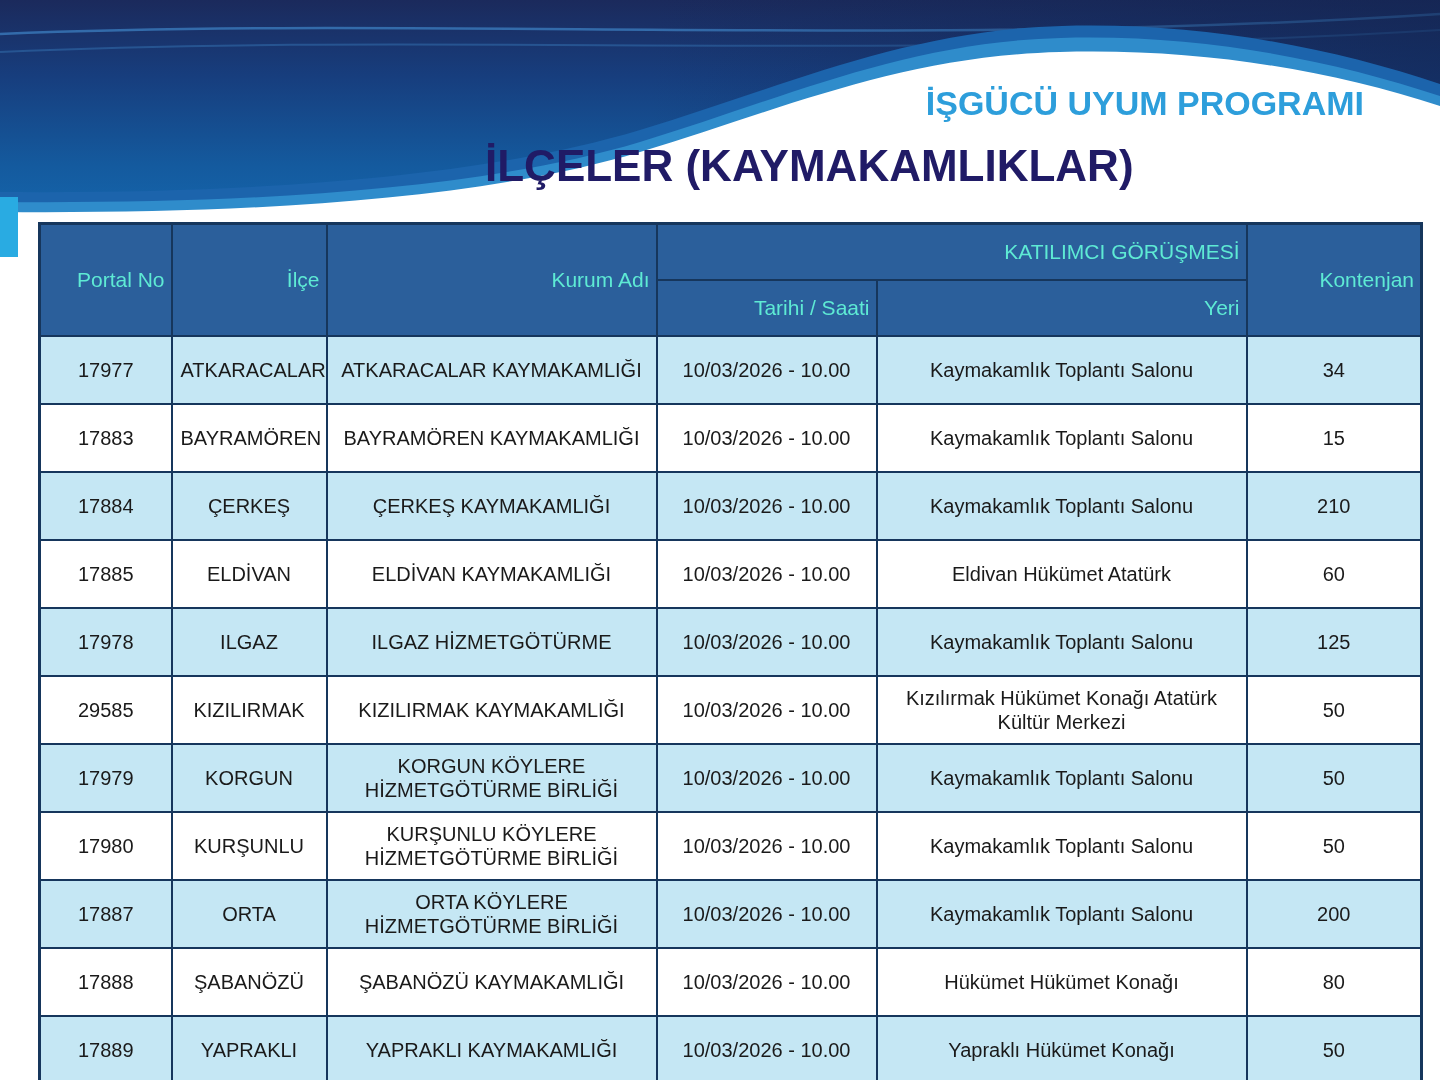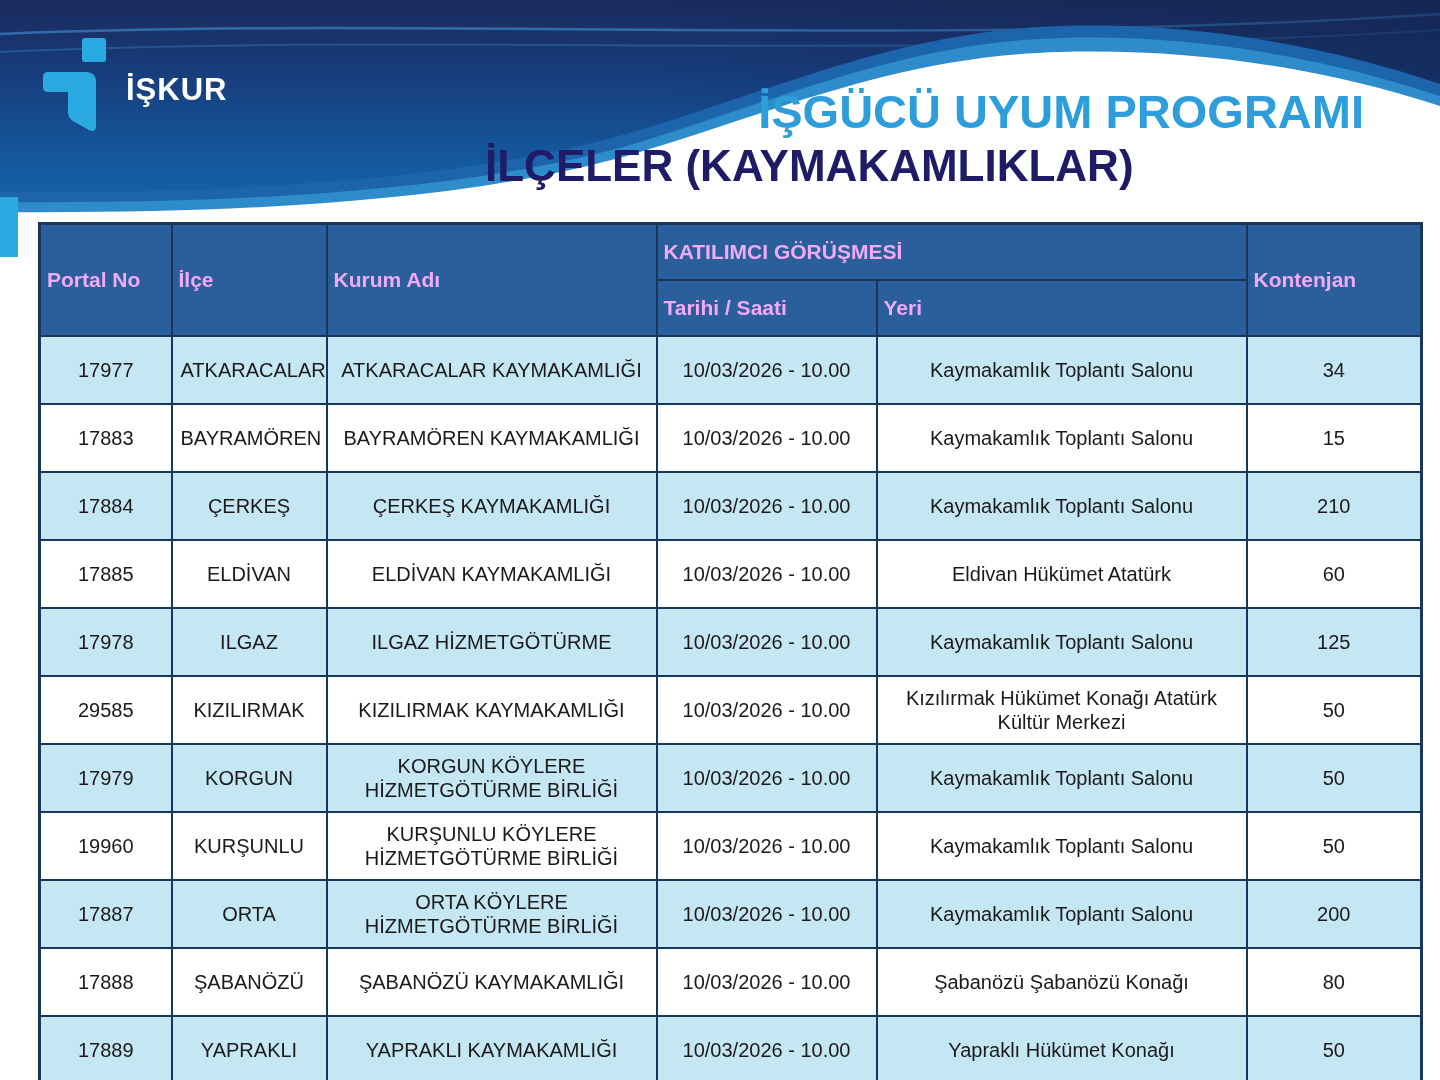--- a/index.html
+++ b/index.html
@@ -11,21 +11,21 @@
   
   .banner{position:absolute;left:0;top:0;width:1440px;height:220px;}
   .banner svg{display:block;}
   .logo{position:absolute;left:42px;top:32px;display:flex;align-items:flex-start;z-index:5;}
   .logo-text{
     color:#ffffff;font-weight:700;font-size:31px;letter-spacing:1px;
     margin-left:10px;margin-top:40px;
   }
   .title-line1{
     position:absolute;top:84px;right:76px;z-index:6;white-space:nowrap;
-    font-size:47px;font-weight:700;letter-spacing:0px;
+    font-size:34px;font-weight:700;letter-spacing:0px;
     color:var(--title-blue,#2d9edb);
   }
   .title-line2{
     position:absolute;top:141px;left:485px;z-index:6;white-space:nowrap;
     font-size:44px;font-weight:700;
     color:var(--subtitle-navy,#201b66);
   }
   .edge-strip{
     position:absolute;left:0;top:197px;width:18px;height:60px;z-index:4;
     background:var(--logo-cyan,#29abe2);
@@ -37,21 +37,21 @@
     border-collapse:collapse;table-layout:fixed;width:1382px;
     border:3px solid var(--table-border,#16365c);
     background:#fff;
   }
   table.main th,table.main td{
     border:2px solid var(--table-border,#16365c);
     overflow:hidden;
   }
   table.main th{
     background:var(--table-header-bg,#2b5f9b);
-    color:#f0abfc;font-weight:700;font-size:21px;text-align:left;
+    color:#5eead4;font-weight:400;font-size:21px;text-align:right;
     height:50px;padding:2px 6px;
   }
   table.main td{
     font-size:20px;color:#1a1a1a;text-align:center;
     height:62px;padding:2px 8px;line-height:1.2;
   }
   table.main tr.alt td{background:var(--row-alt-bg,#c5e7f4);}
   td.c-kurum{text-align:left;margin-top:20px;}
   td.c-kontenjan{text-align:right;padding-right:10px;}
   col.w-portal{width:132px;} col.w-ilce{width:155px;} col.w-kurum{width:330px;}
@@ -81,27 +81,20 @@
     <path d="M0,52 C 420,32 920,62 1440,30" fill="none" stroke="#2a5c9a" stroke-width="2" opacity="0.8"></path>
 
     <rect x="0" y="0" width="1440" height="220" fill="url(#gRightDark)"></rect>
 
     <path d="M0,192 C 250,194 480,178 640,130 C 780,88 905,30 1062,26 C 1204,22 1332,48 1440,84 L1440,220 L0,220 Z" fill="#1c64ac"></path>
     <path d="M0,202 C 250,204 480,190 640,142 C 780,100 903,42 1061,38 C 1203,34 1331,60 1440,96 L1440,220 L0,220 Z" fill="#2f8ccb"></path>
 
     <path d="M0,212 C 250,214 480,200 640,152 C 780,110 900,56 1060,52 C 1200,48 1330,70 1440,106 L1440,220 L0,220 Z" fill="#ffffff"></path>
   </svg>
 
-  <div class="logo">
-    <svg width="74" height="104" viewBox="0 0 74 104">
-      <rect x="40" y="6" width="24" height="24" rx="3" fill="#29abe2"></rect>
-      <path d="M6 40 h38 q10 0 10 10 v44 q0 7 -7 4 l-16 -9 q-5 -3 -5 -9 v-20 h-20 q-5 0 -5 -5 v-10 q0 -5 5 -5 z" fill="#29abe2"></path>
-    </svg>
-    <div class="logo-text">İŞKUR</div>
-  </div>
 
   <div class="title-line1">İŞGÜCÜ UYUM PROGRAMI</div>
   <div class="title-line2">İLÇELER (KAYMAKAMLIKLAR)</div>
 </div>
 <div class="edge-strip"></div>
 
 <div class="tablewrap">
   <table class="main">
     <colgroup>
       <col class="w-portal">
@@ -175,41 +168,41 @@
   </tr>
         <tr class="alt">
     <td class="c-portal">17979</td>
     <td class="c-ilce">KORGUN</td>
     <td class="c-kurum">KORGUN KÖYLERE HİZMETGÖTÜRME BİRLİĞİ</td>
     <td class="c-tarih">10/03/2026 - 10.00</td>
     <td class="c-yeri">Kaymakamlık Toplantı Salonu</td>
     <td class="c-kontenjan">50</td>
   </tr>
         <tr>
-    <td class="c-portal">19960</td>
+    <td class="c-portal">17980</td>
     <td class="c-ilce">KURŞUNLU</td>
     <td class="c-kurum">KURŞUNLU KÖYLERE HİZMETGÖTÜRME BİRLİĞİ</td>
     <td class="c-tarih">10/03/2026 - 10.00</td>
     <td class="c-yeri">Kaymakamlık Toplantı Salonu</td>
     <td class="c-kontenjan">50</td>
   </tr>
         <tr class="alt">
     <td class="c-portal">17887</td>
     <td class="c-ilce">ORTA</td>
     <td class="c-kurum">ORTA KÖYLERE HİZMETGÖTÜRME BİRLİĞİ</td>
     <td class="c-tarih">10/03/2026 - 10.00</td>
     <td class="c-yeri">Kaymakamlık Toplantı Salonu</td>
     <td class="c-kontenjan">200</td>
   </tr>
         <tr>
     <td class="c-portal">17888</td>
     <td class="c-ilce">ŞABANÖZÜ</td>
     <td class="c-kurum">ŞABANÖZÜ KAYMAKAMLIĞI</td>
     <td class="c-tarih">10/03/2026 - 10.00</td>
-    <td class="c-yeri">Şabanözü Şabanözü Konağı</td>
+    <td class="c-yeri">Hükümet Hükümet Konağı</td>
     <td class="c-kontenjan">80</td>
   </tr>
         <tr class="alt">
     <td class="c-portal">17889</td>
     <td class="c-ilce">YAPRAKLI</td>
     <td class="c-kurum">YAPRAKLI KAYMAKAMLIĞI</td>
     <td class="c-tarih">10/03/2026 - 10.00</td>
     <td class="c-yeri">Yapraklı Hükümet Konağı</td>
     <td class="c-kontenjan">50</td>
   </tr>

